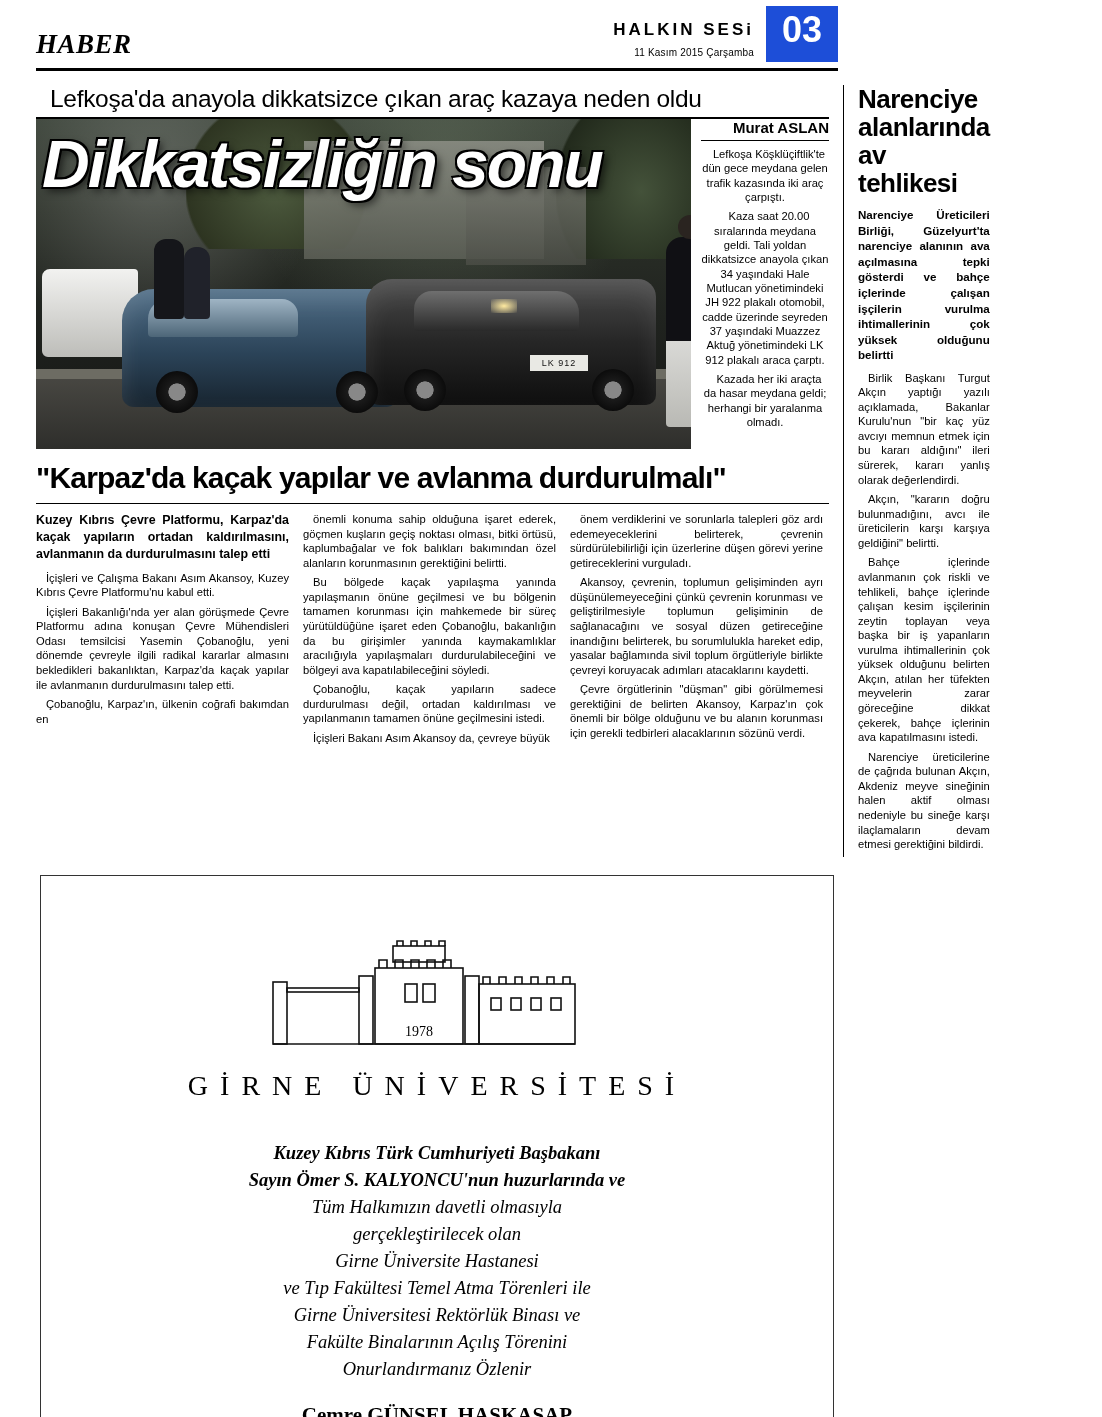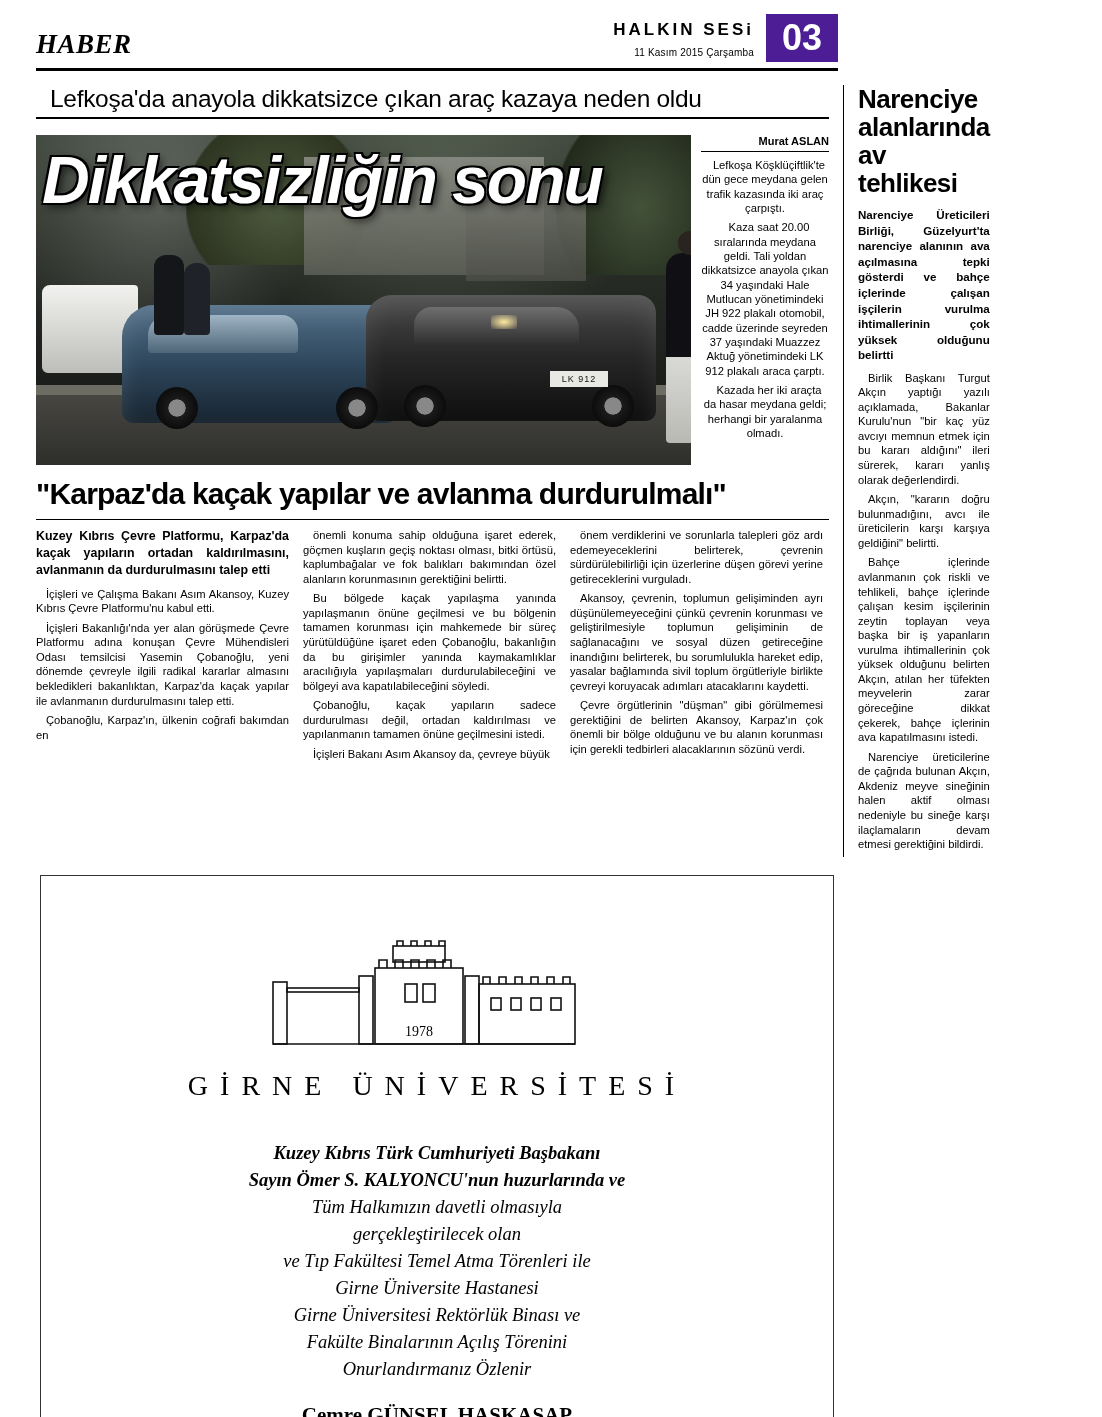--- a/index.html
+++ b/index.html
@@ -54,26 +54,26 @@
     font-size: 17px;
     font-weight: bold;
     letter-spacing: 3px;
   }
   .paper-date {
     font-size: 10px;
     margin-top: 7px;
     letter-spacing: 0.2px;
   }
   .page-number-box {
-    background: #4c1d95;
+    background: #1d4ed8;
     color: #fff;
     font-size: 36px;
     font-weight: bold;
     line-height: 1;
-    padding: 6px 10px 6px 10px;
+    padding: 6px 10px 14px 10px;
     min-width: 52px;
     text-align: center;
     font-family: "Liberation Sans", sans-serif;
   }
   .rule-thick {
     border-top: 3px solid #000;
     margin: 0 0 0 0;
   }
 
   
@@ -92,21 +92,21 @@
     padding-left: 14px;
     box-sizing: border-box;
   }
 
   
   .kicker {
     font-family: "Liberation Sans", sans-serif;
     font-size: 24.5px;
     border-bottom: 2px solid #000;
     padding: 0 0 4px 14px;
-    margin-bottom: 16px;
+    margin-bottom: 0;
     letter-spacing: -0.3px;
   }
 
   
   .hero {
     display: flex;
     gap: 10px;
   }
   .photo-wrap {
     position: relative;
@@ -196,21 +196,21 @@
     width: 42px; height: 42px;
     border-radius: 50%;
     background: radial-gradient(circle, #888 0 28%, #1b1b1b 30%, #000 100%);
   }
   .ph-w1 { left: 120px; top: 252px; }
   .ph-w2 { left: 300px; top: 252px; }
   .ph-w3 { left: 368px; top: 250px; }
   .ph-w4 { left: 556px; top: 250px; }
   .ph-plate {
     position: absolute;
-    left: 514px; top: 236px;
+    left: 494px; top: 236px;
     width: 58px; height: 16px;
     background: #e9e9e4;
     color: #111;
     font-size: 9px;
     line-height: 16px;
     text-align: center;
     letter-spacing: 1px;
     font-family: "Liberation Sans", sans-serif;
   }
   .ph-person {
@@ -243,21 +243,21 @@
     text-shadow:
       2px 2px 0 #000, -2px 2px 0 #000, 2px -2px 0 #000, -2px -2px 0 #000,
       4px 4px 8px rgba(0,0,0,0.65);
     white-space: nowrap;
   }
   .hero-side {
     width: 128px;
   }
   .byline {
     text-align: right;
-    font-size: 11px;
+    font-size: 15px;
     font-weight: bold;
     border-bottom: 1px solid #000;
     padding-bottom: 4px;
     margin-bottom: 6px;
   }
   .hero-side p {
     margin: 0 0 5px 0;
     font-size: 11.2px;
     line-height: 1.28;
     text-indent: 8px;
@@ -491,22 +491,22 @@
       </svg>
     </div>
 
     <div class="ad-wordmark">GİRNE ÜNİVERSİTESİ</div>
 
     <div class="ad-body">
       <div class="b">Kuzey Kıbrıs Türk Cumhuriyeti Başbakanı</div>
       <div class="b">Sayın Ömer S. KALYONCU'nun huzurlarında ve</div>
       <div>Tüm Halkımızın davetli olmasıyla</div>
       <div>gerçekleştirilecek olan</div>
+      <div>Girne Üniversite Hastanesi</div>
       <div>ve Tıp Fakültesi Temel Atma Törenleri ile</div>
-      <div>Girne Üniversite Hastanesi</div>
       <div>Girne Üniversitesi Rektörlük Binası ve</div>
       <div>Fakülte Binalarının Açılış Törenini</div>
       <div>Onurlandırmanız Özlenir</div>
     </div>
 
     <div class="ad-name">Cemre GÜNSEL HASKASAP</div>
 
     <div class="ad-details">
       <div>15 Kasım 2015, Pazar, Saat 15:00</div>
       <div>Girne Üniversitesi Kampusu</div>

